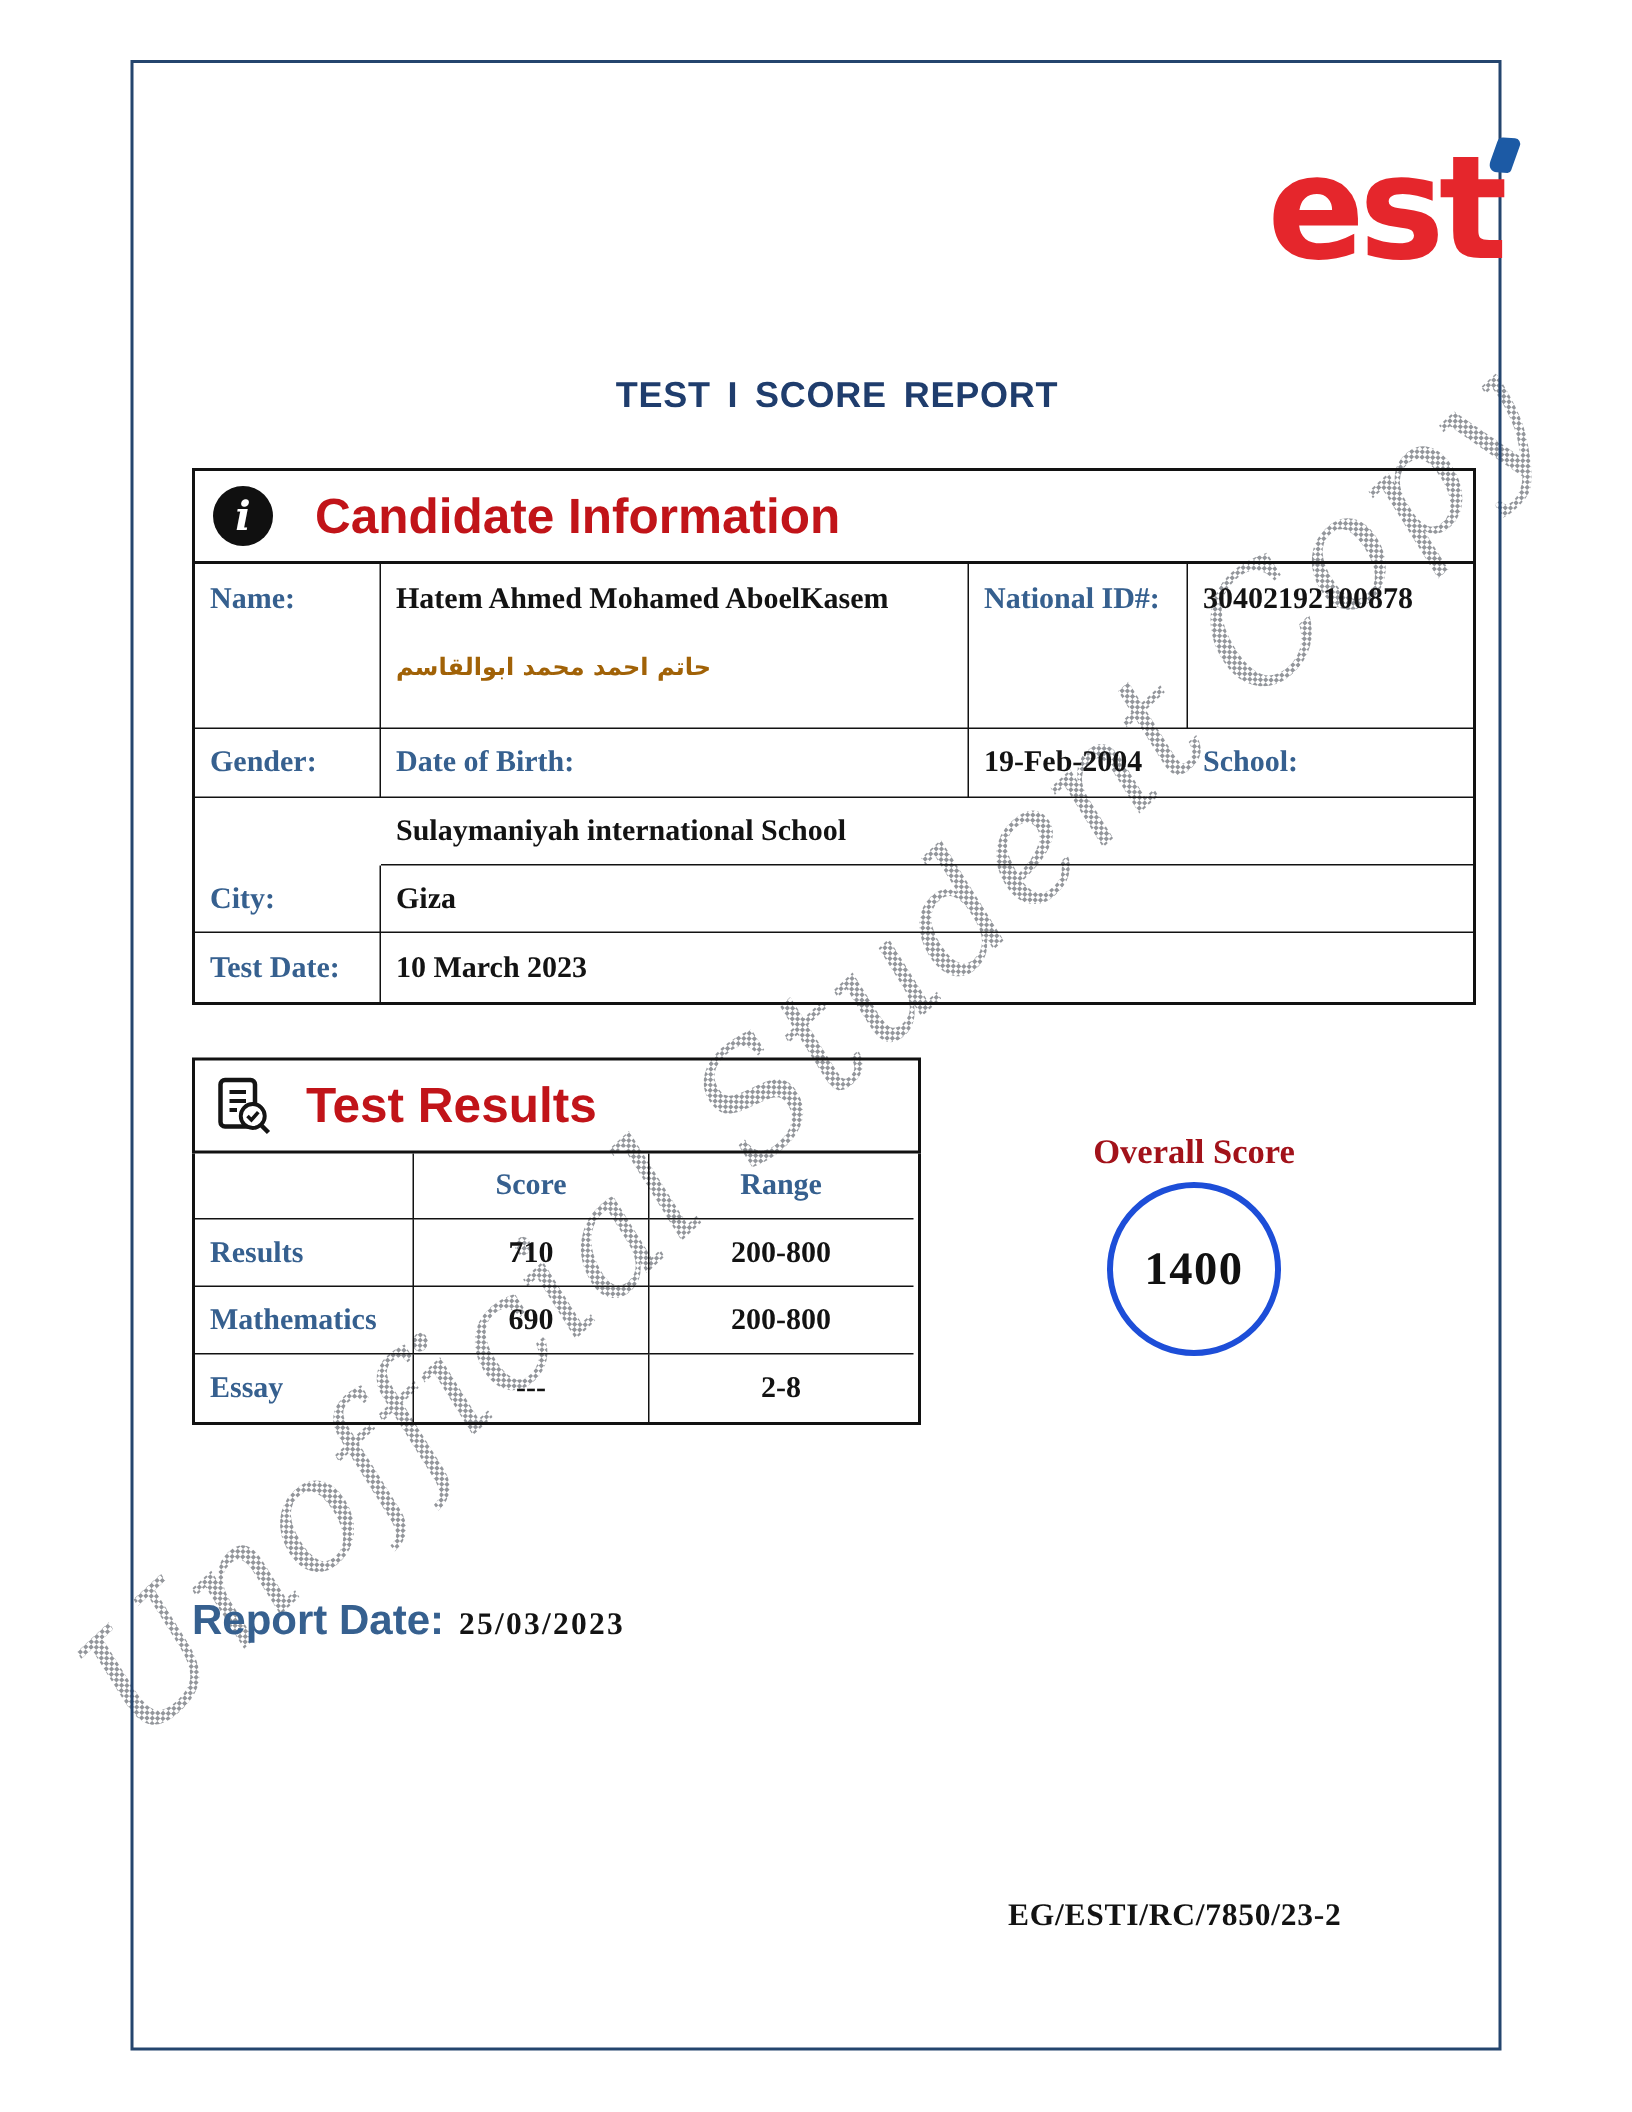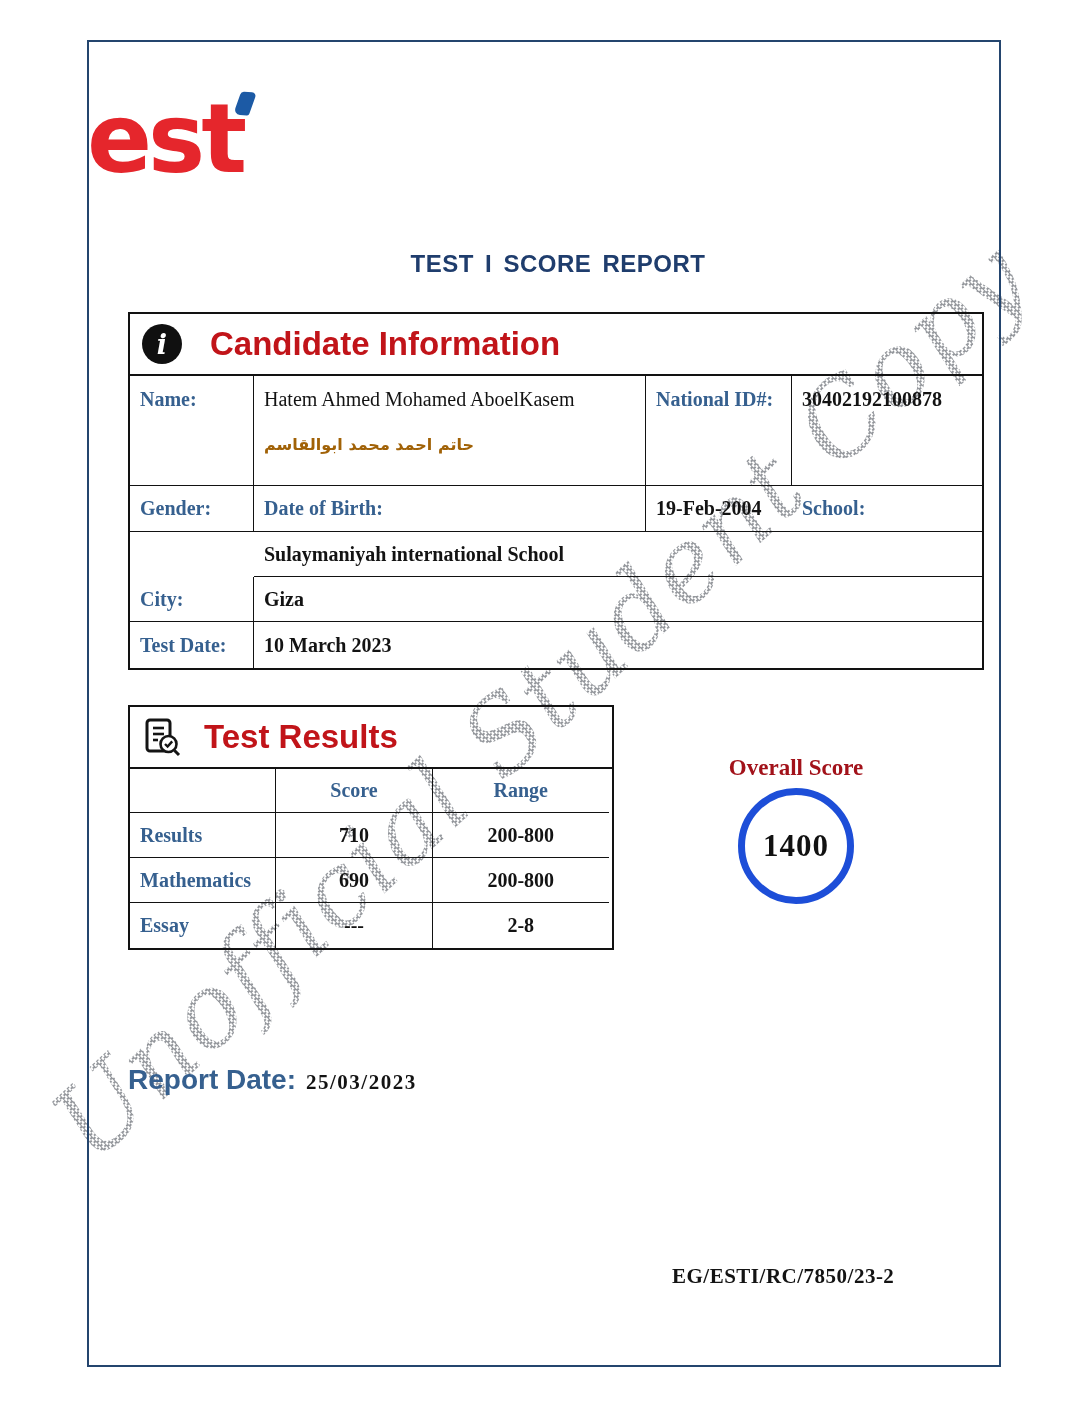--- a/index.html
+++ b/index.html
@@ -37,21 +37,21 @@
   
   .frame {
     position:absolute; left:87px; top:40px;
     width:914px; height:1327px;
     box-sizing:border-box;
     border:2px solid #24456e;
     z-index:1; pointer-events:none;
   }
 
   
-  .logo-wrap { position:absolute; left:87px; top:84px; width:914px; text-align:left; z-index:2; }
+  .logo-wrap { position:absolute; left:87px; top:84px; width:914px; text-align:right; z-index:2; }
   .logo {
     position:relative; display:inline-block;
     font-family:"DejaVu Sans", sans-serif; font-weight:bold;
     font-size:96px; line-height:1.15; letter-spacing:-4px;
     color:#e5262c;
   }
   .logo-mark {
     position:absolute; right:-10px; top:8px;
     width:16px; height:23px;
     background:#1c5aa5;
@@ -104,21 +104,21 @@
     padding:0 8px 0 10px;
     overflow:hidden;
   }
   .cell.last-col { border-right:none; }
   .cell.last-row { border-bottom:none; }
   .cell.top { align-items:flex-start; padding-top:12px; }
   .cell.span3 { grid-column:2 / 5; }
   .lbl { color:#36608f; font-weight:bold; font-size:20px; white-space:nowrap; }
   .val { color:#131313; font-weight:bold; font-size:20px; white-space:nowrap; }
   .name-cell { flex-direction:column; align-items:stretch; }
-  .name-en { color:#131313; font-weight:normal; font-size:20px; }
+  .name-en { color:#131313; font-weight:bold; font-size:20px; }
   .name-ar {
     font-family:"DejaVu Sans", sans-serif; direction:rtl;
     color:#a16207; font-weight:bold; font-size:16px;
     text-align:right; margin-top:24px; padding-right:4px;
   }
 
   
   .tr-box { left:128px; top:705px; width:486px; }
   .tr-grid {
     display:grid;
@@ -131,21 +131,21 @@
   .col-head { color:#36608f; font-weight:bold; font-size:20px; }
 
   
   .overall-label {
     position:absolute; left:700px; top:755px; width:192px; text-align:center;
     color:#a2121a; font-weight:bold; font-size:23px; z-index:2; white-space:nowrap;
   }
   .overall-circle {
     position:absolute; left:738px; top:788px;
     width:116px; height:116px; box-sizing:border-box;
-    border:7px solid #1d4ed8; border-radius:50%;
+    border:4px solid #1d4ed8; border-radius:50%;
     display:flex; align-items:center; justify-content:center;
     font-weight:bold; font-size:31px; color:#111111; letter-spacing:1px;
     z-index:2;
   }
 
   
   .report-date { position:absolute; left:128px; top:1064px; display:flex; align-items:baseline; z-index:2; }
   .rd-label {
     font-family:"Liberation Sans", sans-serif; font-weight:bold;
     font-size:28px; color:#36608f; white-space:nowrap;

